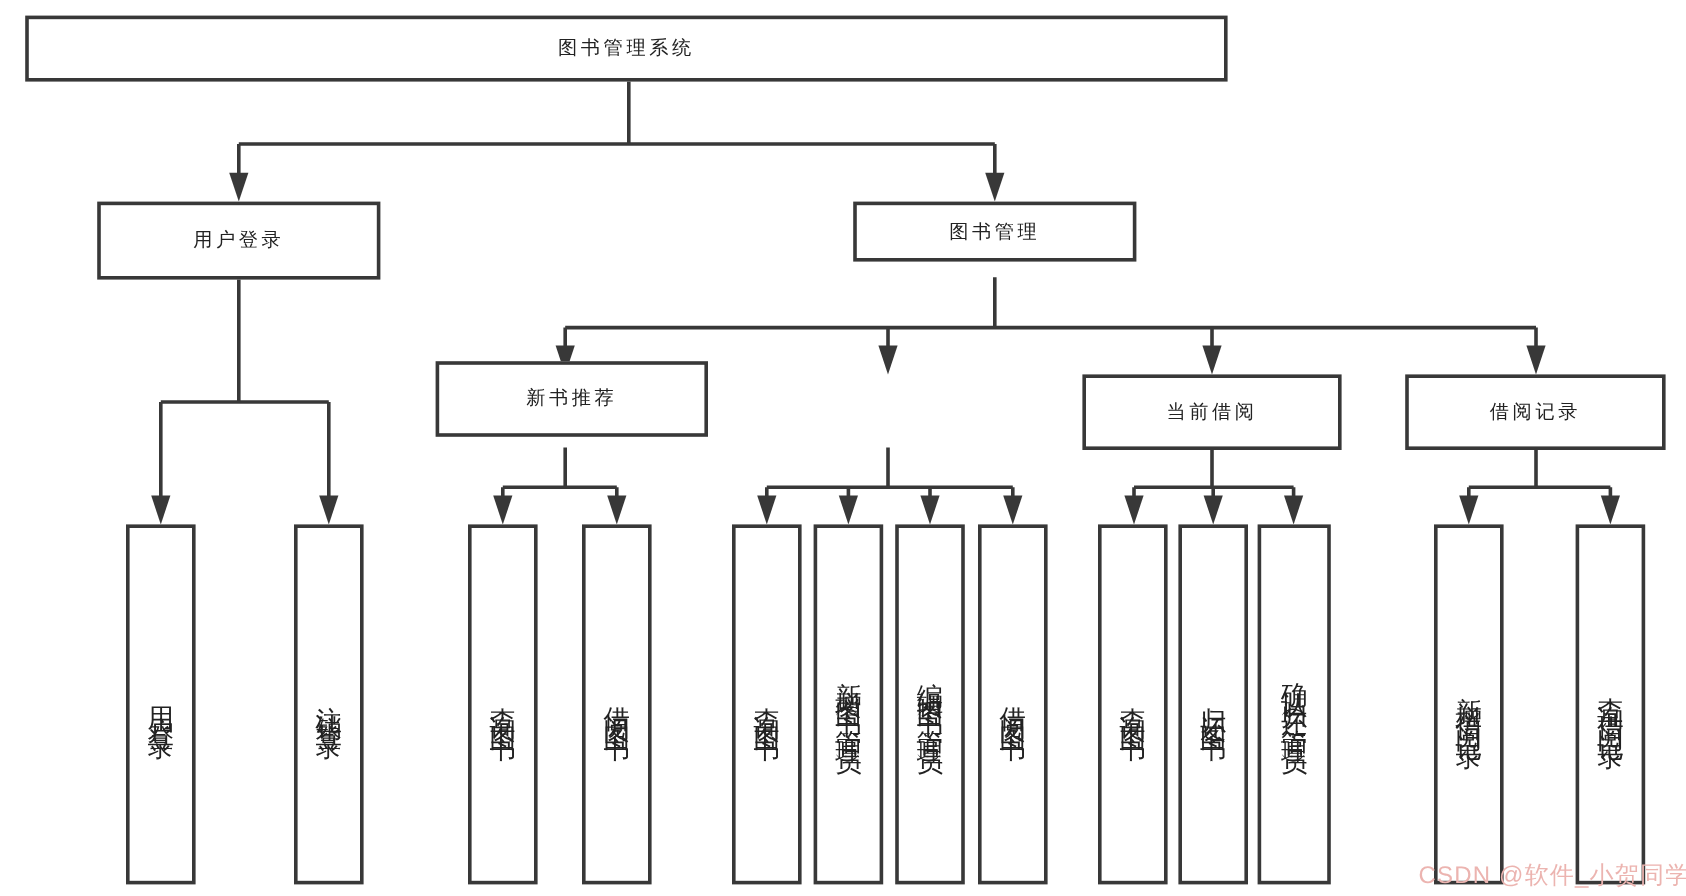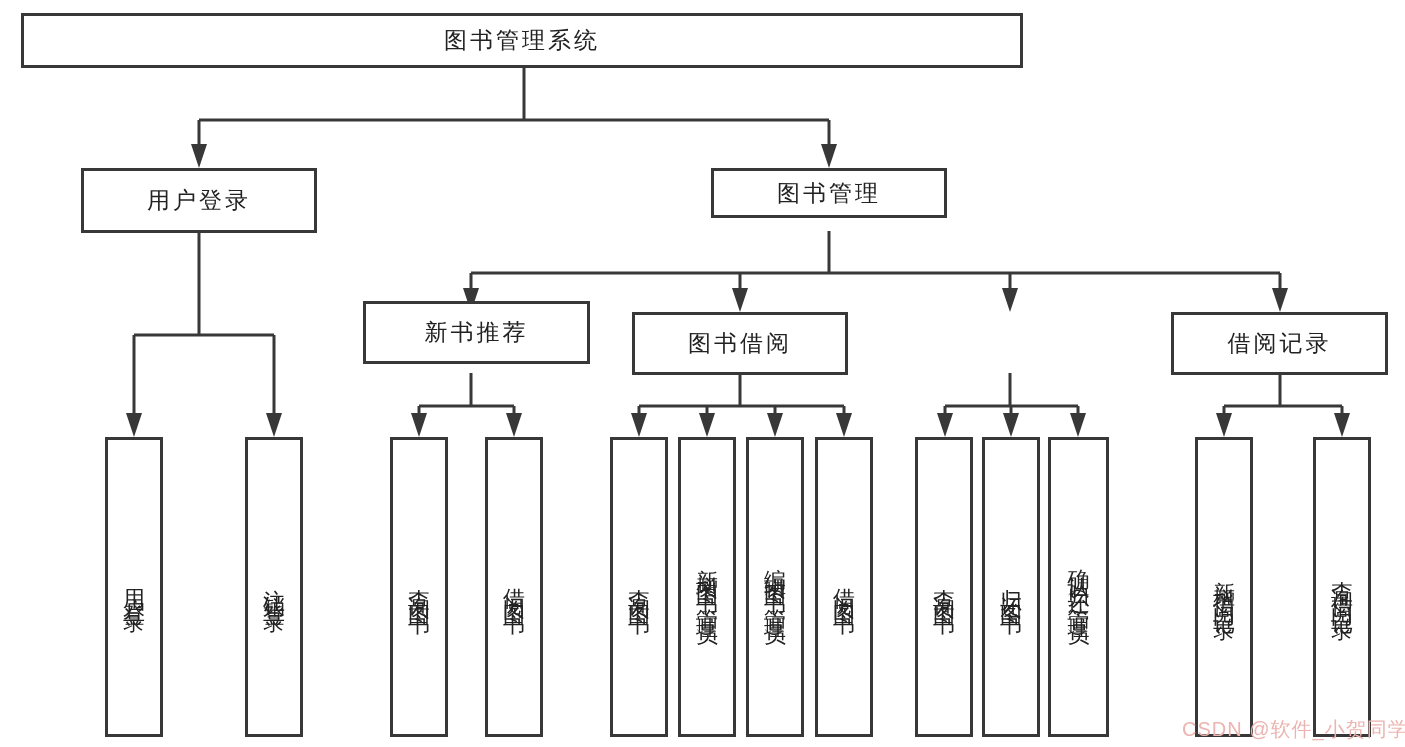--- a/index.html
+++ b/index.html
@@ -5,21 +5,21 @@
   html,body{margin:0;padding:0;background:#ffffff;}
   .canvas{
     position:relative;width:1405px;height:747px;background:#ffffff;
     font-family:"Liberation Sans",sans-serif;overflow:hidden;color:#222222;
   }
   svg.connectors{position:absolute;left:0;top:0;width:1405px;height:747px;}
   .node{
     position:absolute;background:#ffffff;border:3px solid #383838;
     box-sizing:border-box;display:flex;align-items:center;justify-content:center;
   }
-  .node .hlabel{font-size:23px;letter-spacing:3px;color:#222222;white-space:nowrap;}
+  .node .hlabel{font-size:16px;letter-spacing:3px;color:#222222;white-space:nowrap;}
   .leaf{top:437px;width:58px;height:300px;}
   .leaf .vtext{
     writing-mode:vertical-rl;text-orientation:mixed;
     font-size:22px;letter-spacing:8px;line-height:1;color:#222222;
   }
   .watermark{
     position:absolute;left:1182px;top:716px;z-index:9;
     font-size:20px;letter-spacing:1px;color:#ecb4b0;white-space:nowrap;
   }
 </style>
@@ -69,22 +69,22 @@
   <div class="node" style="left:81px;top:168px;width:236px;height:65px">
     <span class="hlabel">用户登录</span>
   </div>
   <div class="node" style="left:711px;top:168px;width:236px;height:50px">
     <span class="hlabel">图书管理</span>
   </div>
 
   <div class="node" style="left:363px;top:301px;width:227px;height:63px">
     <span class="hlabel">新书推荐</span>
   </div>
-  <div class="node" style="left:632px;top:312px;width:216px;height:63px">
-    <span class="hlabel">图书借阅</span>
+  <div class="node" style="left:902px;top:312px;width:216px;height:63px">
+    <span class="hlabel">当前借阅</span>
   </div>
   <div class="node" style="left:1171px;top:312px;width:217px;height:63px">
     <span class="hlabel">借阅记录</span>
   </div>
 
   <div class="node leaf" style="left:105px">
     <span class="vtext">用户登录</span>
   </div>
   <div class="node leaf" style="left:245px">
     <span class="vtext">注销登录</span>

